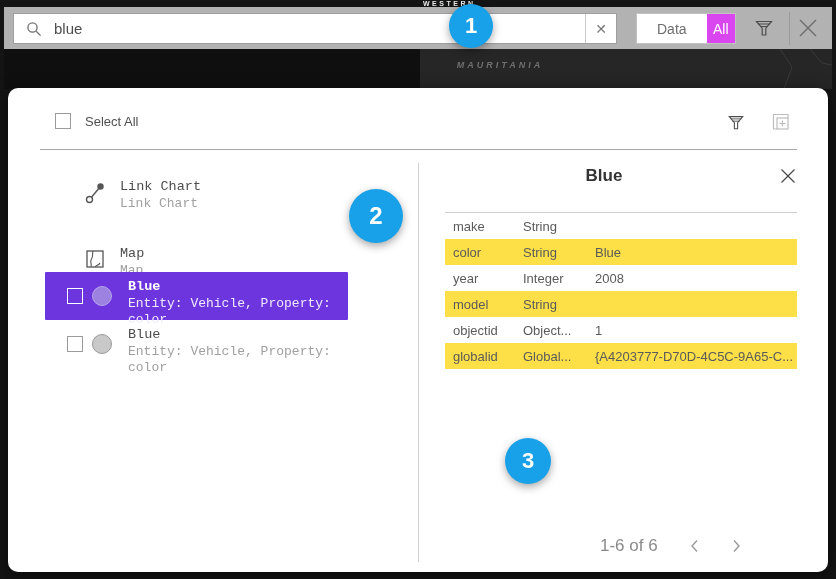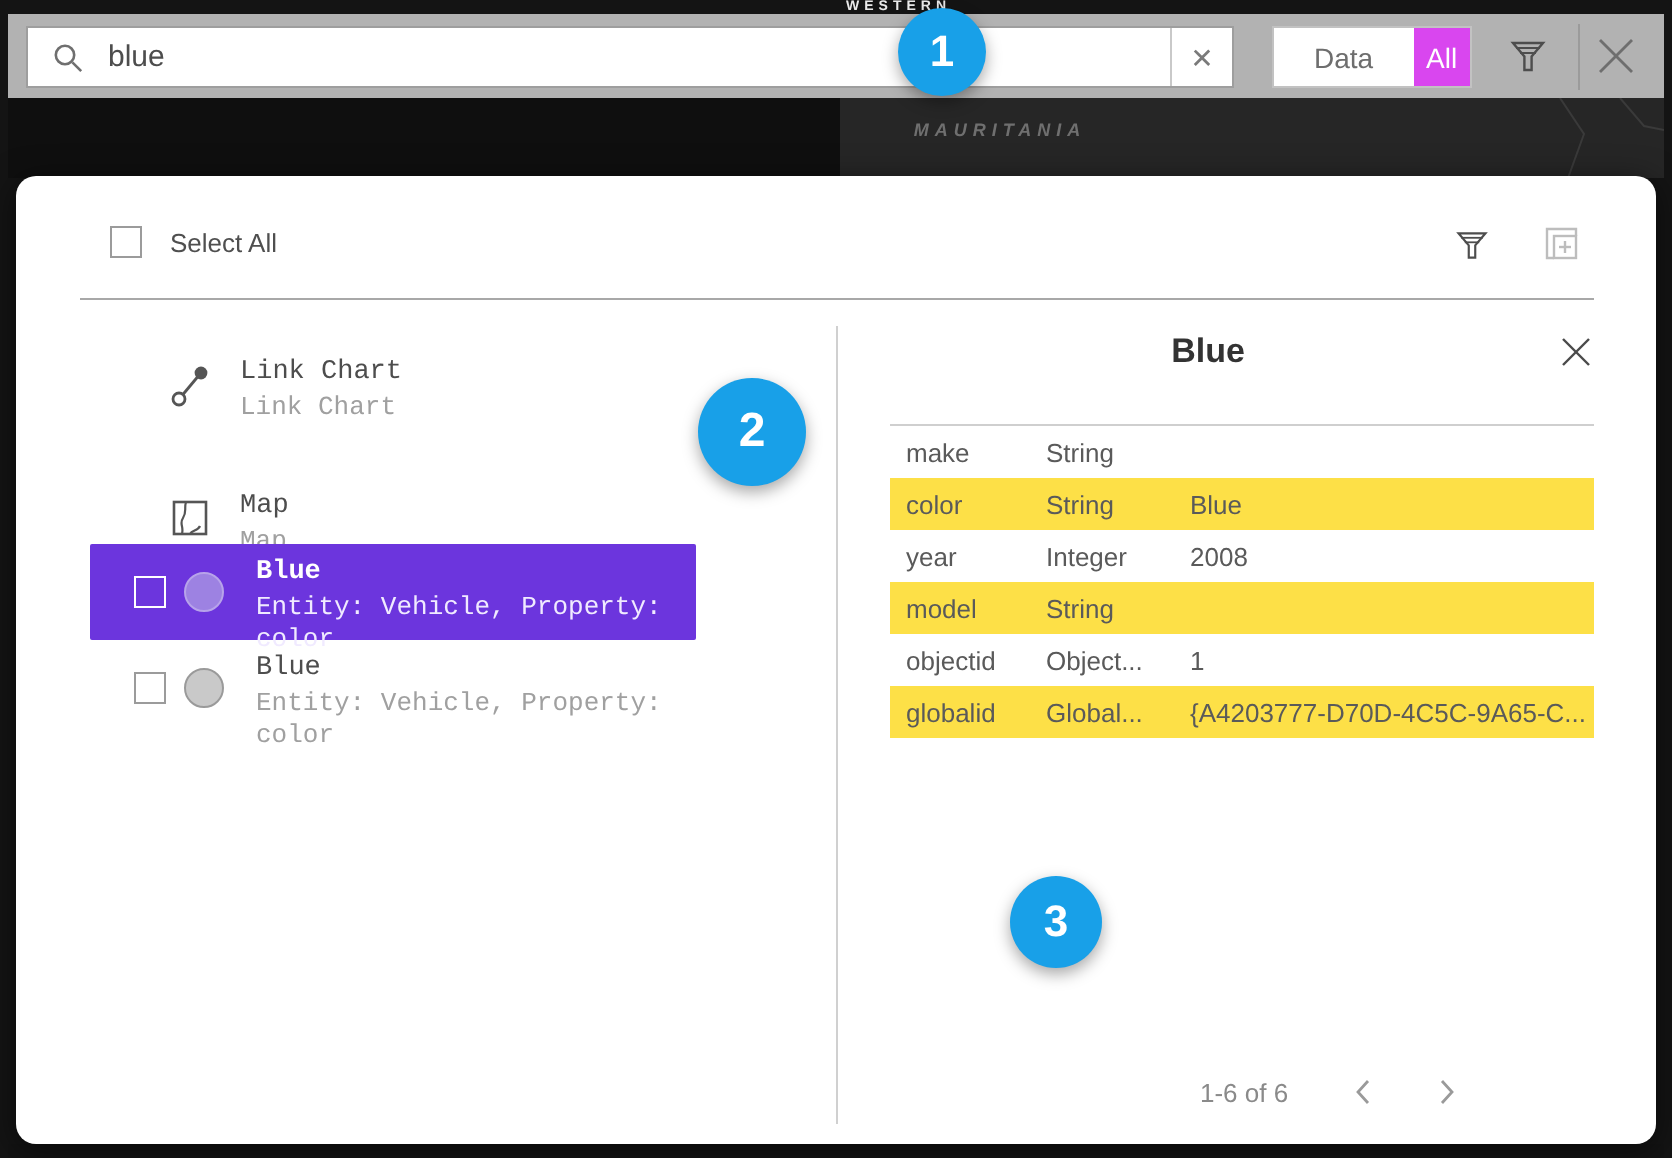--- a/index.html
+++ b/index.html
@@ -91,21 +91,21 @@
   .attr-row > div { padding-left:8px; white-space:nowrap; overflow:hidden; }
   .attr-head { color:#4a4a4a; height:24px; }
   .attr-headline { height:1px; background:#cfcfcf; }
   .attr-row.alt { background:#fde047; }
   .attr-row .c-name { color:#5a5a5a; }
   .attr-row .c-type, .attr-row .c-value { color:#5a5a5a; }
 
   .pagination {
     left:600px; top:536px; width:200px; height:20px; display:flex; align-items:center; z-index:3;
   }
-  .pag-label { font-size:13px; color:#8a8a8a; margin-right:24px; }
+  .pag-label { font-size:17px; color:#8a8a8a; margin-right:24px; }
   .pag-btn { width:26px; height:20px; display:flex; align-items:center; justify-content:center; cursor:pointer; }
 
   
   .callout {
     border-radius:50%; background:#18a0e8; color:#fff; font-weight:bold;
     display:flex; align-items:center; justify-content:center;
     box-shadow:0 3px 8px rgba(0,0,0,.35); z-index:6;
   }
   .callout-1 { left:449px; top:4px;   width:44px; height:44px; font-size:22px; }
   .callout-2 { left:349px; top:189px; width:54px; height:54px; font-size:24px; }

